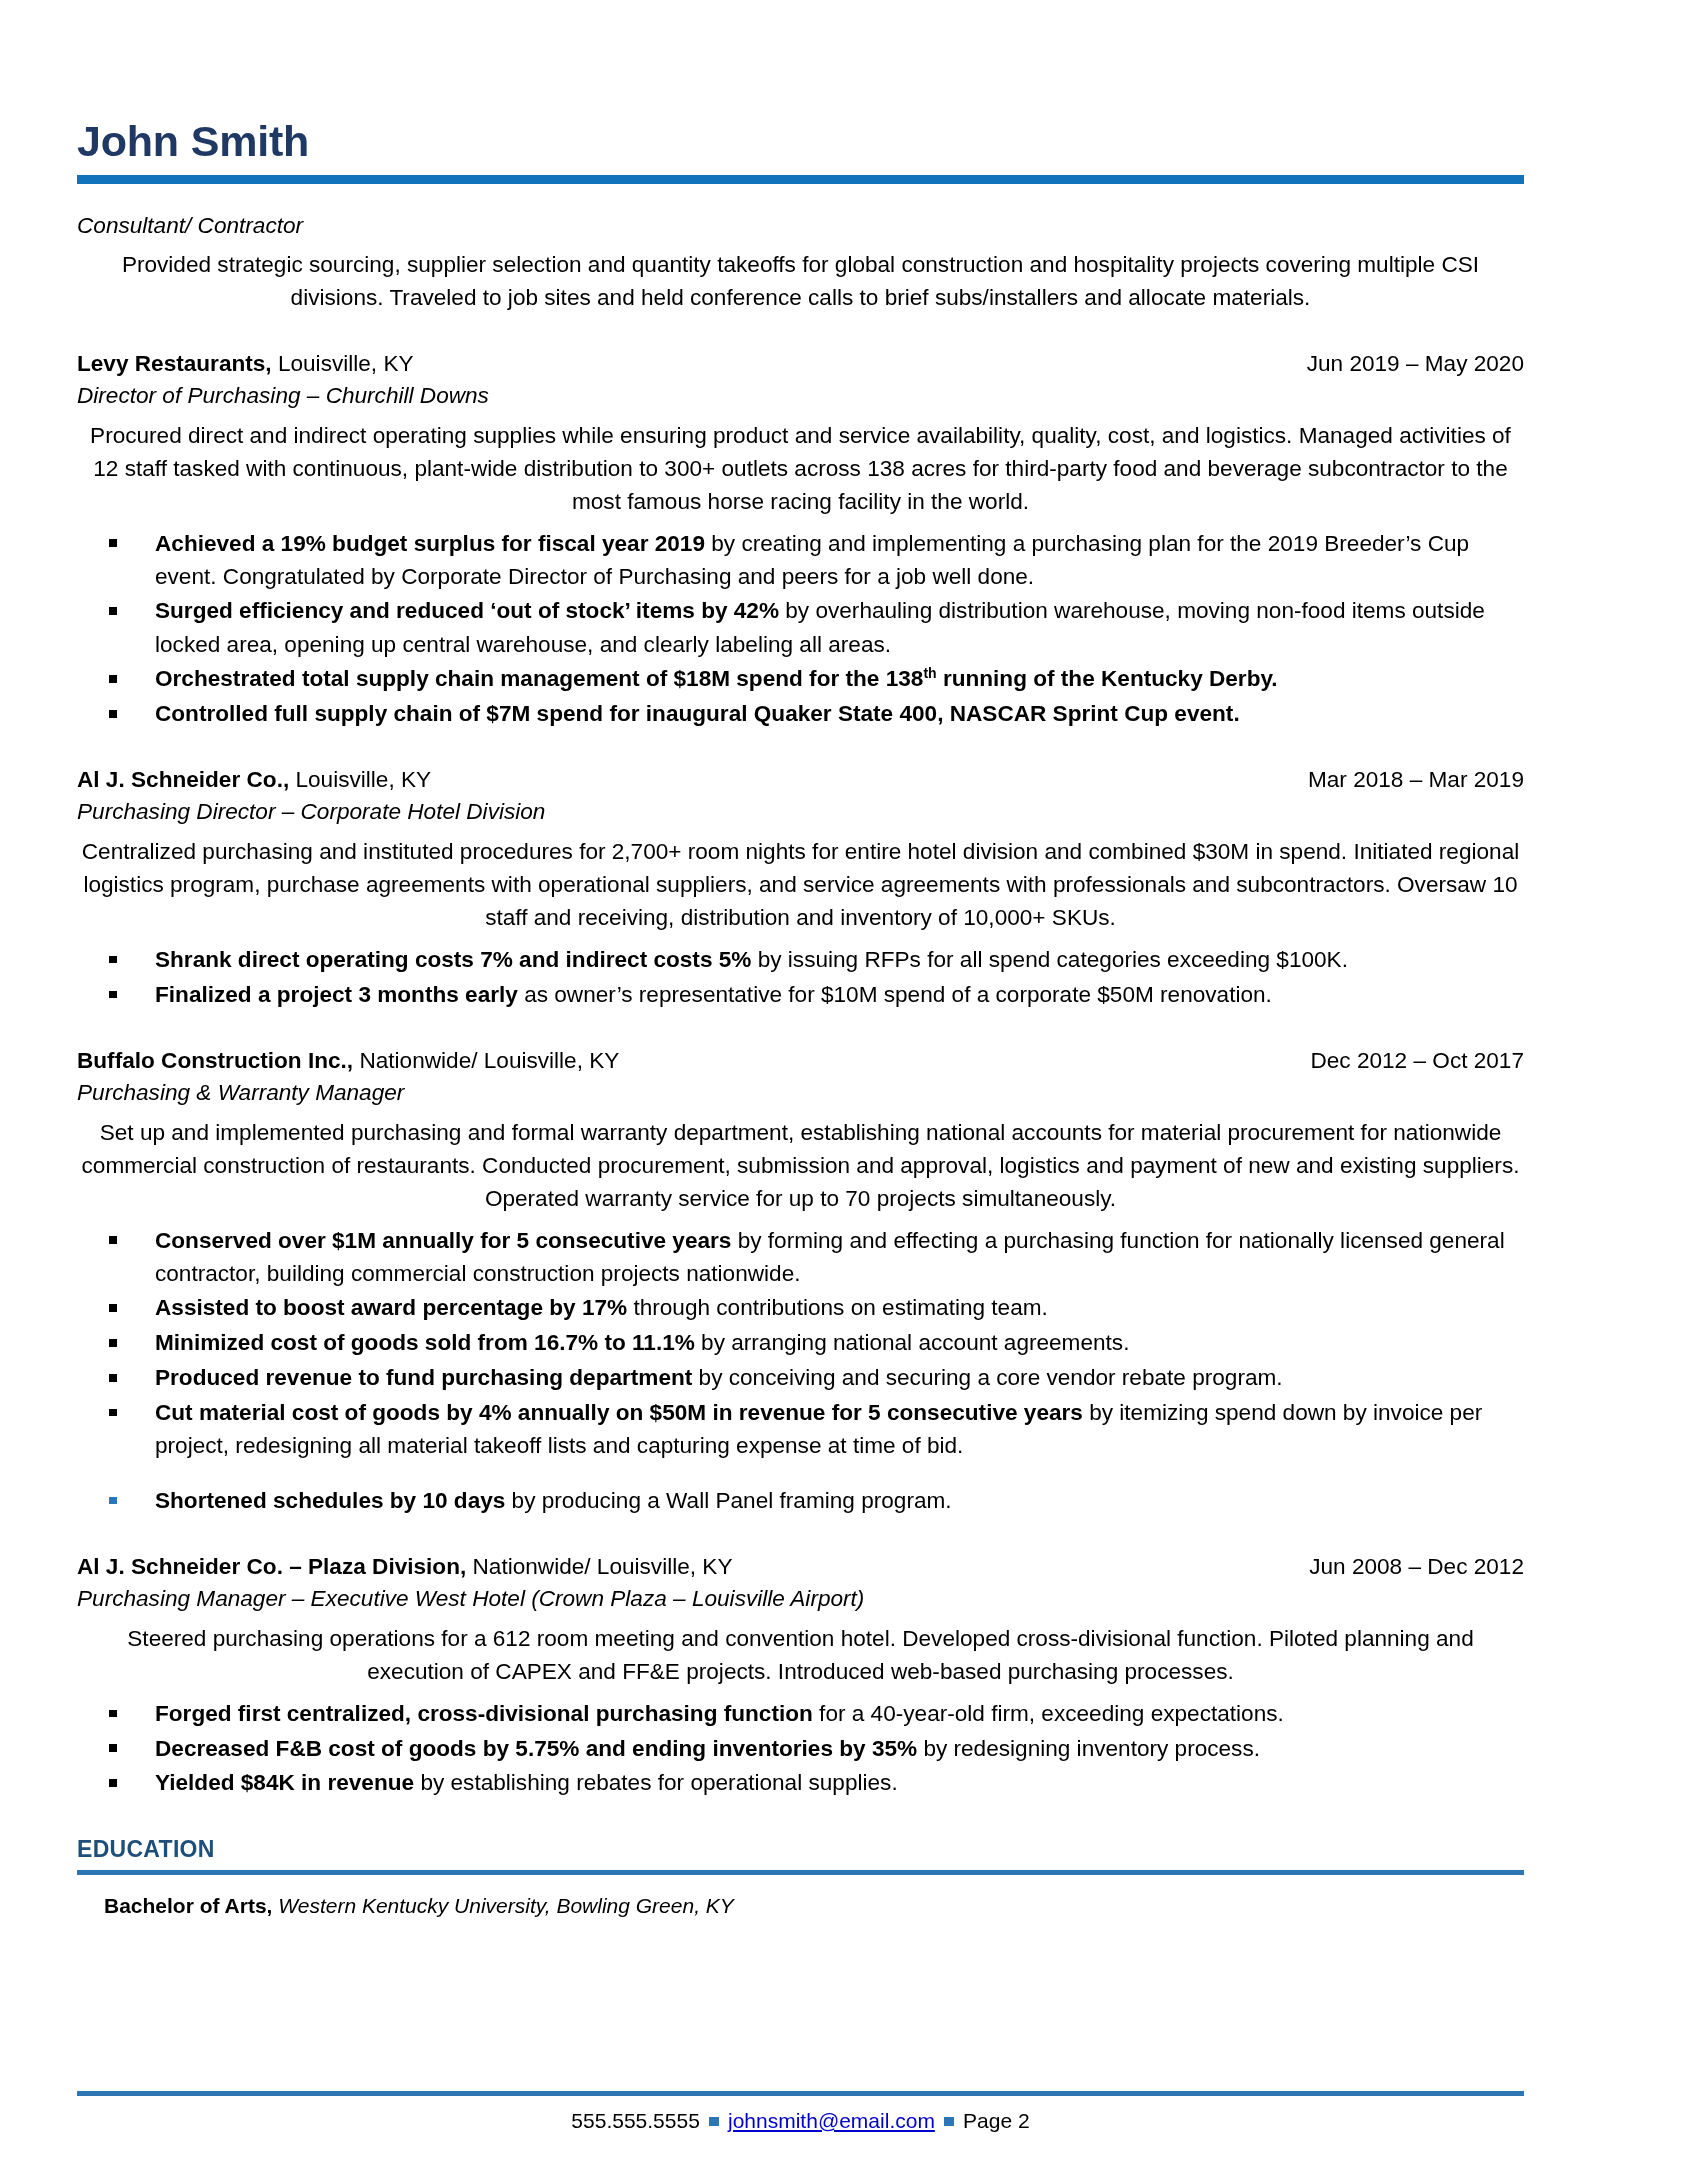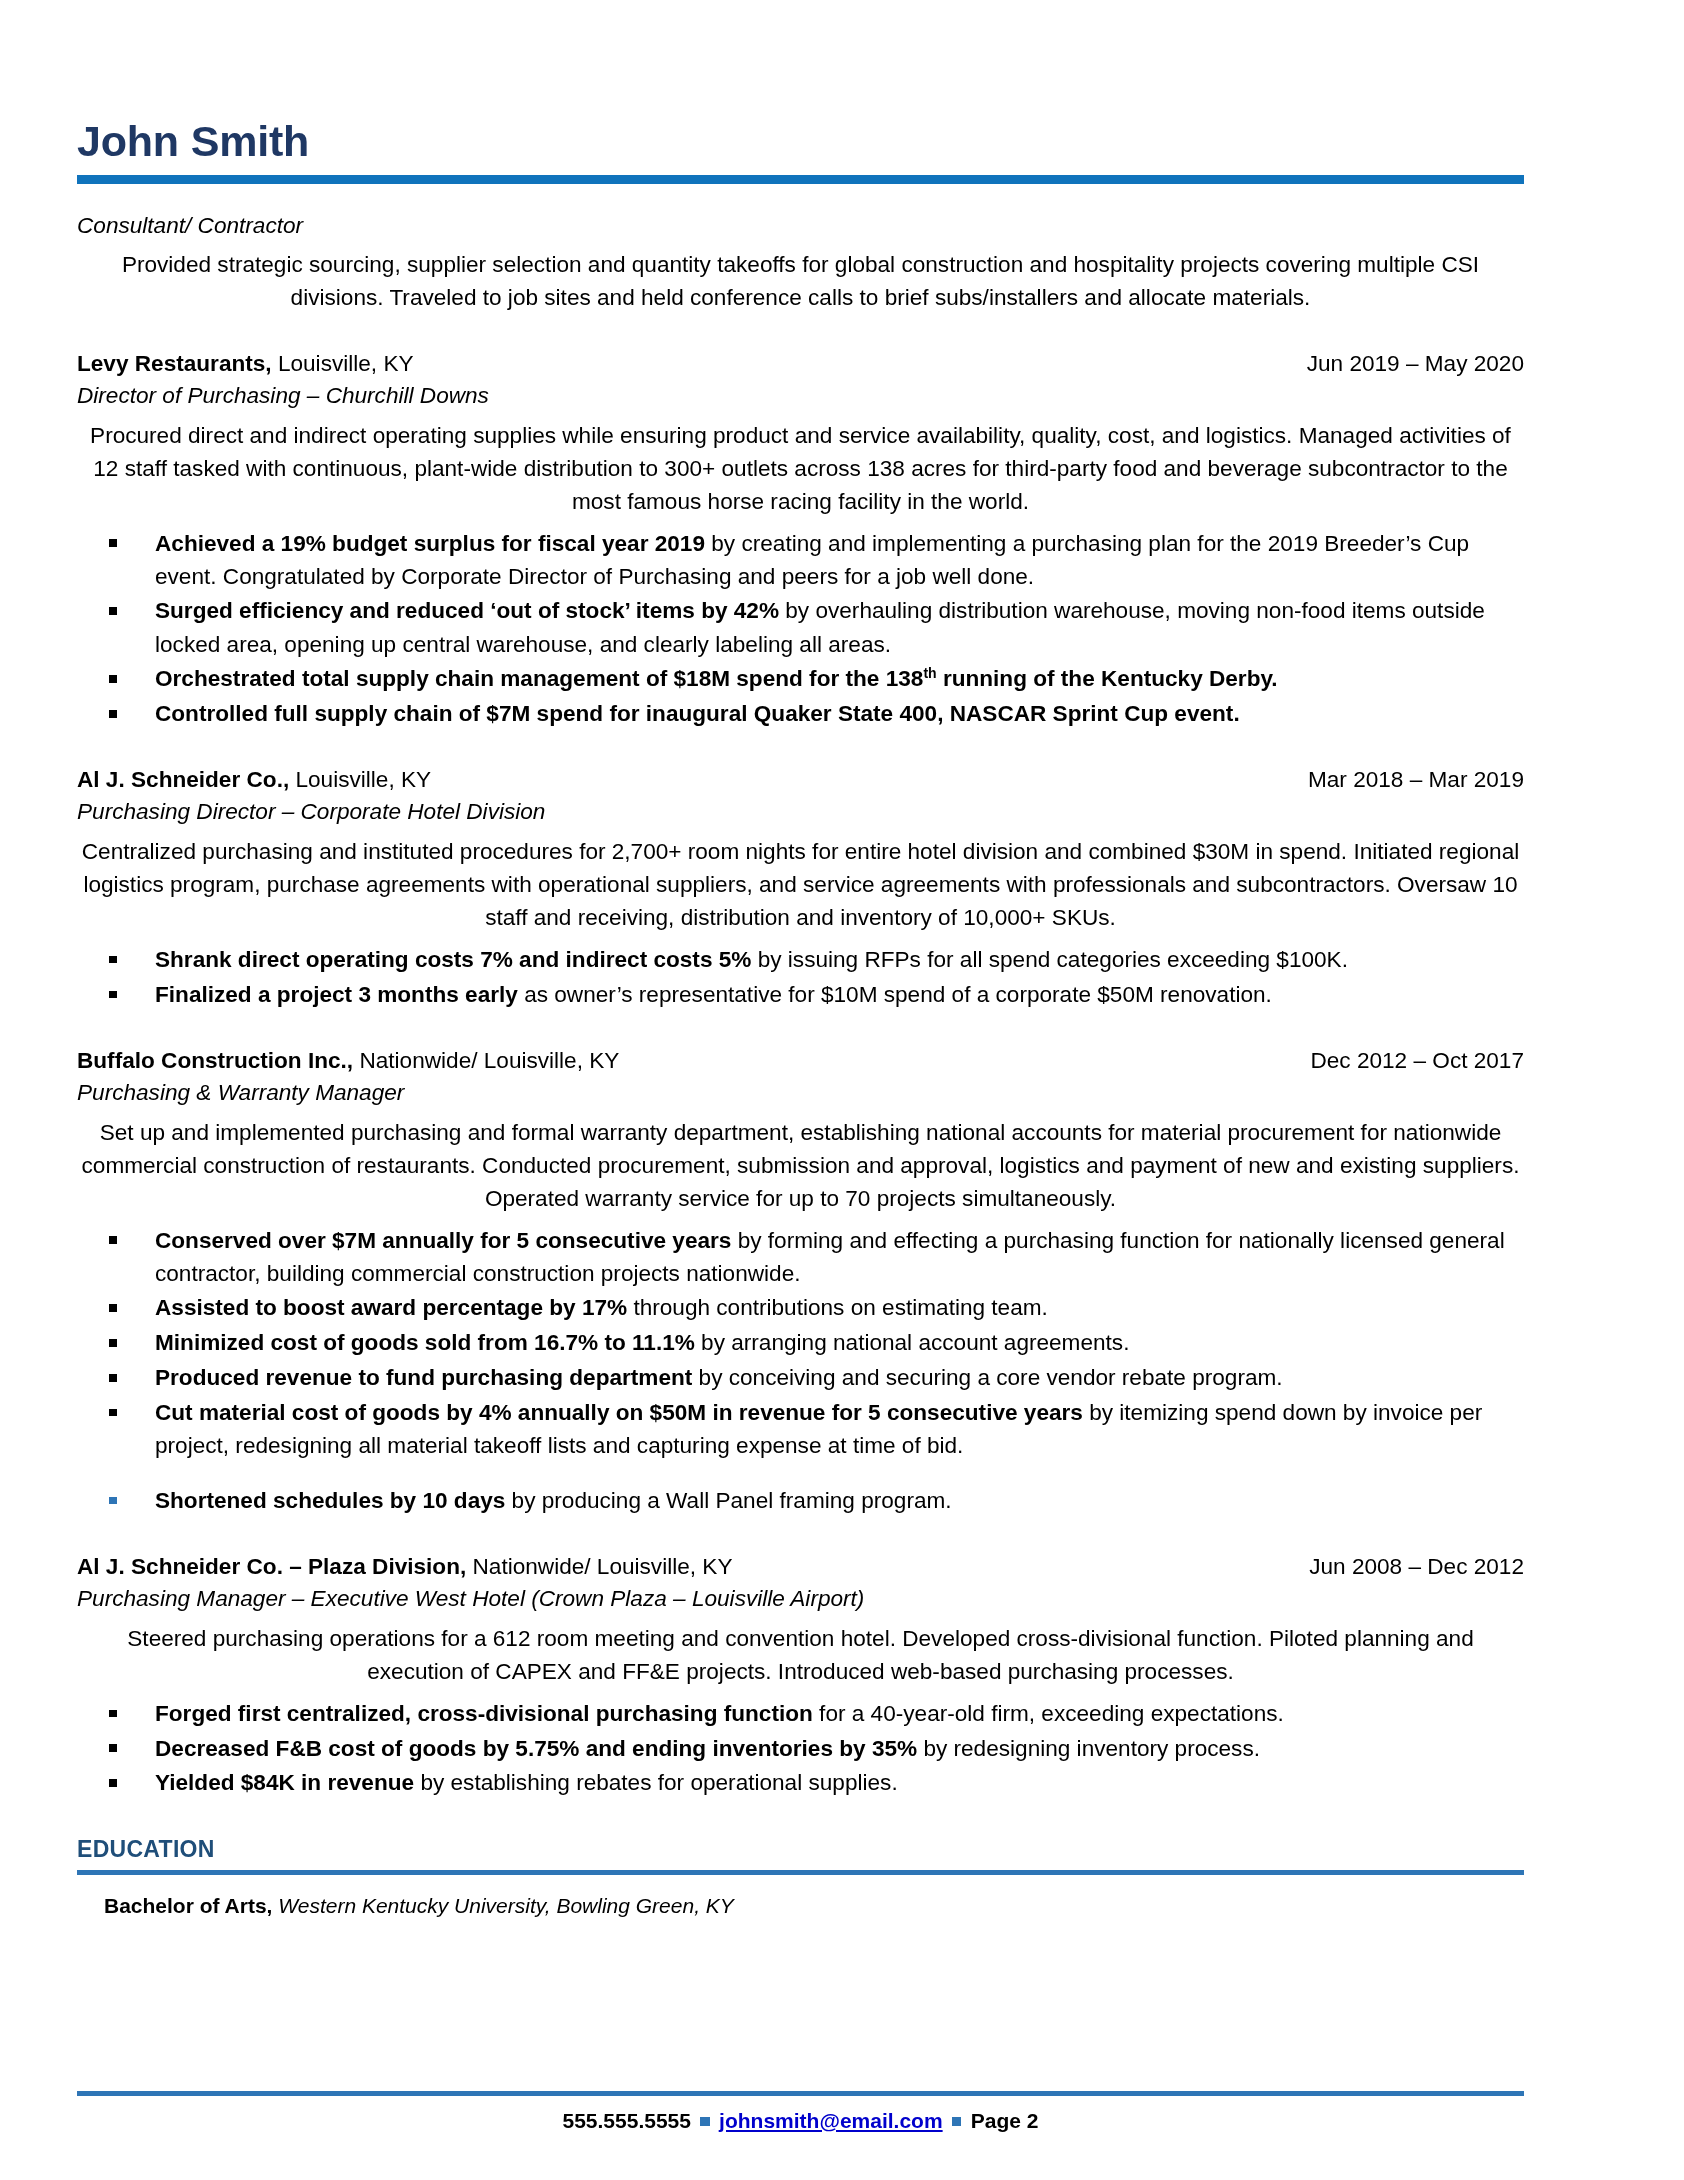--- a/index.html
+++ b/index.html
@@ -157,21 +157,20 @@
   .edu-school {
     font-style: italic;
   }
 
   
   .footer {
     position: absolute;
     left: 77px;
     right: 77px;
     bottom: 47px;
-    font-weight: bold;
   }
   .footer-rule {
     height: 4.3px;
     background: #2E75B6;
     width: 100%;
   }
   .footer-text {
     margin-top: 11px;
     text-align: center;
     font-size: 21px;
@@ -236,21 +235,21 @@
           </ul>
         </div>
         <div class="job">
           <div class="job-head">
             <div><span class="company">Buffalo Construction Inc.,</span><span class="location"> Nationwide/ Louisville, KY</span></div>
             <div class="dates">Dec 2012 – Oct 2017</div>
           </div>
           <div class="role">Purchasing &amp; Warranty Manager</div>
           <div class="para">Set up and implemented purchasing and formal warranty department, establishing national accounts for material procurement for nationwide commercial construction of restaurants. Conducted procurement, submission and approval, logistics and payment of new and existing suppliers. Operated warranty service for up to 70 projects simultaneously.</div>
           <ul class="bullets">
-            <li><span class="marker"></span><span class="b">Conserved over $7M annually for 5 consecutive years</span><span> by forming and effecting a purchasing function for nationally licensed general contractor, building commercial construction projects nationwide.</span></li>
+            <li><span class="marker"></span><span class="b">Conserved over $1M annually for 5 consecutive years</span><span> by forming and effecting a purchasing function for nationally licensed general contractor, building commercial construction projects nationwide.</span></li>
             <li><span class="marker"></span><span class="b">Assisted to boost award percentage by 17%</span><span> through contributions on estimating team.</span></li>
             <li><span class="marker"></span><span class="b">Minimized cost of goods sold from 16.7% to 11.1%</span><span> by arranging national account agreements.</span></li>
             <li><span class="marker"></span><span class="b">Produced revenue to fund purchasing department</span><span> by conceiving and securing a core vendor rebate program.</span></li>
             <li><span class="marker"></span><span class="b">Cut material cost of goods by 4% annually on $50M in revenue for 5 consecutive years</span><span> by itemizing spend down by invoice per project, redesigning all material takeoff lists and capturing expense at time of bid.</span></li>
             <li class="blue-marker spaced"><span class="marker" style="background: rgb(46, 117, 182);"></span><span class="b">Shortened schedules by 10 days</span><span> by producing a Wall Panel framing program.</span></li>
           </ul>
         </div>
         <div class="job">
           <div class="job-head">
             <div><span class="company">Al J. Schneider Co. – Plaza Division,</span><span class="location"> Nationwide/ Louisville, KY</span></div>

